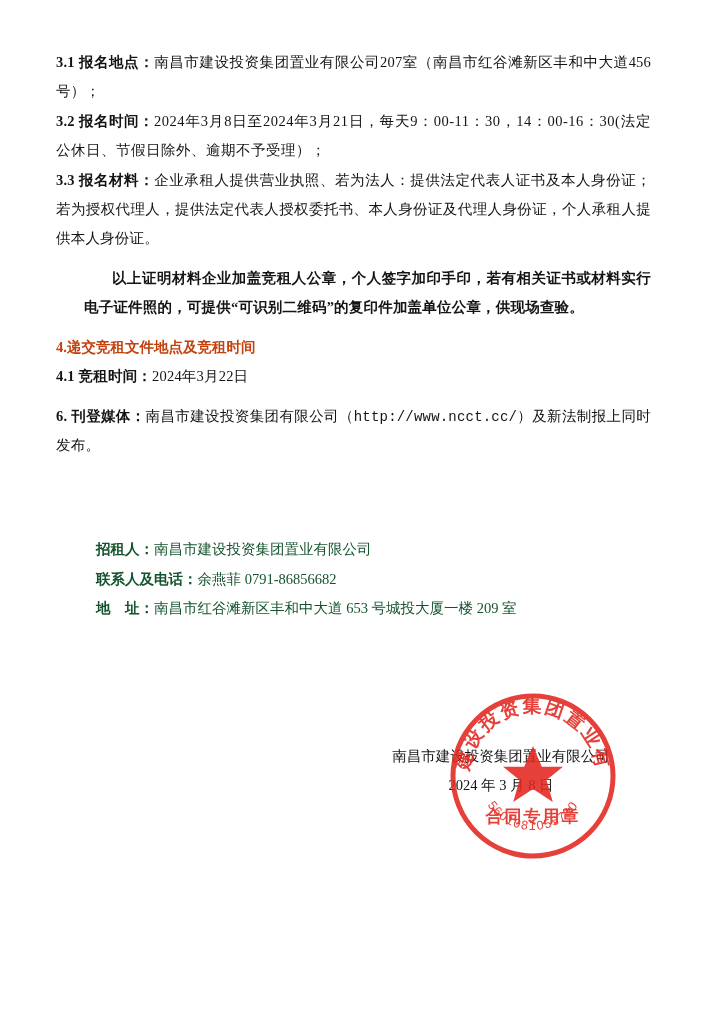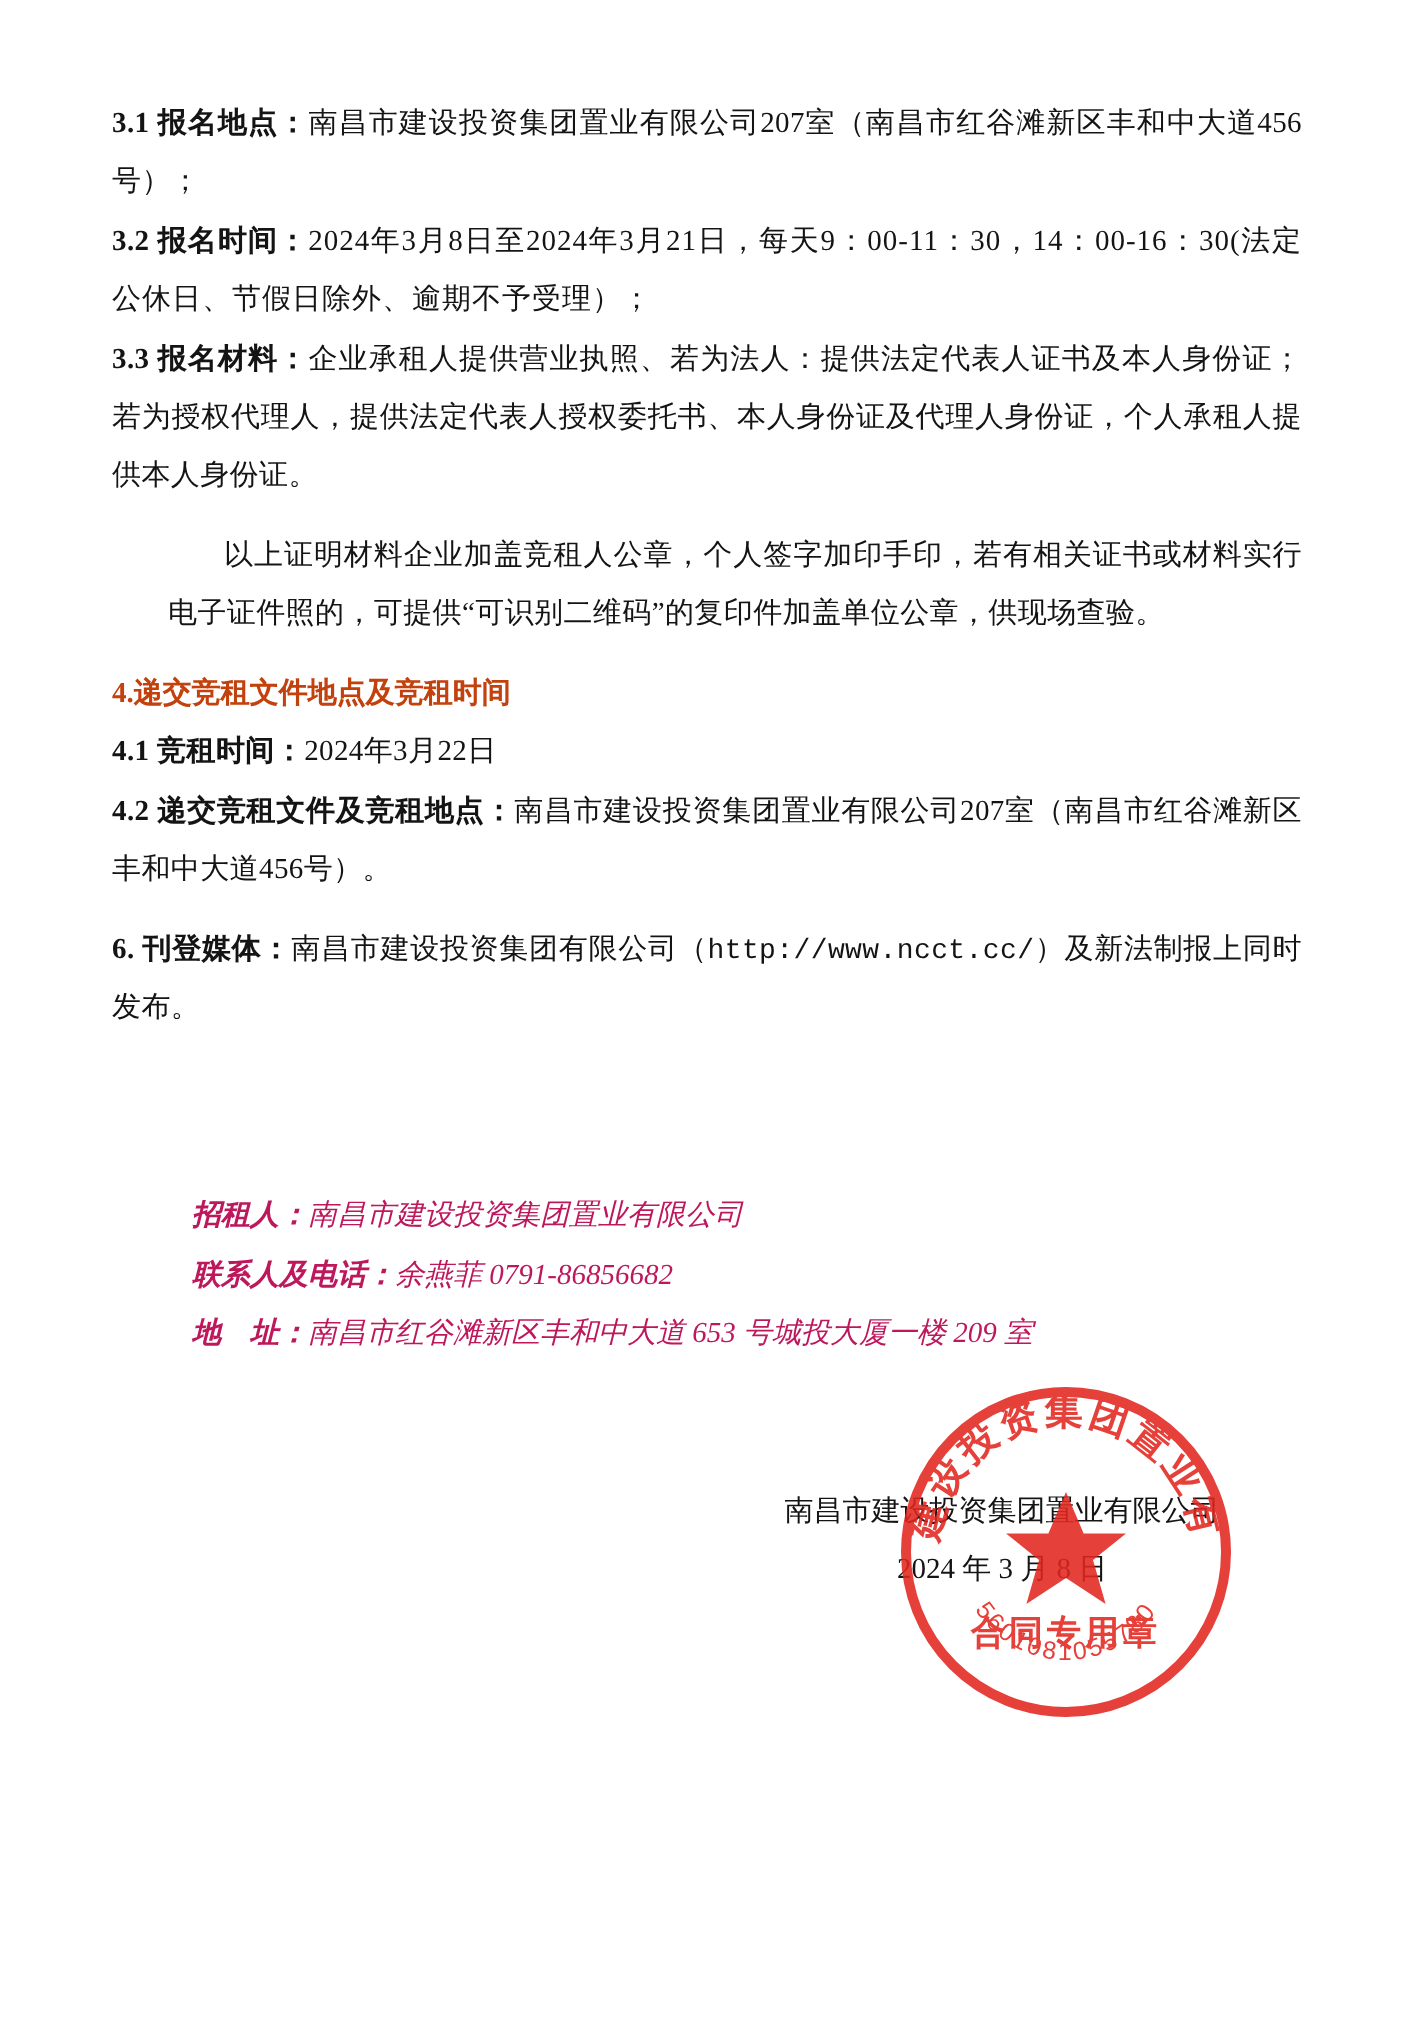--- a/index.html
+++ b/index.html
@@ -31,20 +31,21 @@
     color: #141414;
   }
   .para .lbl {
     font-weight: bold;
   }
   .indent1 {
     text-indent: 28px;
   }
   .indent-block {
     padding-left: 28px;
+    font-weight: bold;
   }
   .section-title {
     font-size: 14.5px;
     line-height: 2.0;
     font-weight: bold;
     margin: 0;
     color: #c2410c;
   }
   .mono-inline {
     font-family: "Liberation Mono", "DejaVu Sans Mono", monospace;
@@ -53,22 +54,21 @@
   .gap-sm { height: 10px; }
   .gap-md { height: 30px; }
   .gap-lg { height: 44px; }
 
   .contact-block {
     padding-left: 40px;
   }
   .contact-line {
     font-size: 14.5px;
     line-height: 2.05;
-    color: #be185d;
-    font-style: italic;
+    color: #14532d;
   }
   .contact-line .k {
     font-weight: bold;
   }
   .sign-block {
     position: absolute;
     right: 56px;
     top: 742px;
     text-align: center;
     width: 300px;
@@ -112,23 +112,20 @@
   <p class="para indent-block indent1">以上证明材料企业加盖竞租人公章，个人签字加印手印，若有相关证书或材料实行电子证件照的，可提供“可识别二维码”的复印件加盖单位公章，供现场查验。</p>
 
   <div class="gap-sm"></div>
 
   <p class="section-title">4.递交竞租文件地点及竞租时间</p>
 
   <p class="para">
     <span class="lbl">4.1 竞租时间：</span><span>2024年3月22日</span>
   </p>
 
-  <p class="para">
-    <span class="lbl">4.2 递交竞租文件及竞租地点：</span><span>南昌市建设投资集团置业有限公司207室（南昌市红谷滩新区丰和中大道456号）。</span>
-  </p>
 
   <div class="gap-sm"></div>
 
   <p class="para">
     <span class="lbl">6. 刊登媒体：</span><span>南昌市建设投资集团有限公司（</span><span class="mono-inline">http://www.ncct.cc/</span><span>）及新法制报上同时发布。</span>
   </p>
 
   <div class="gap-lg"></div>
   <div class="gap-md"></div>
 

